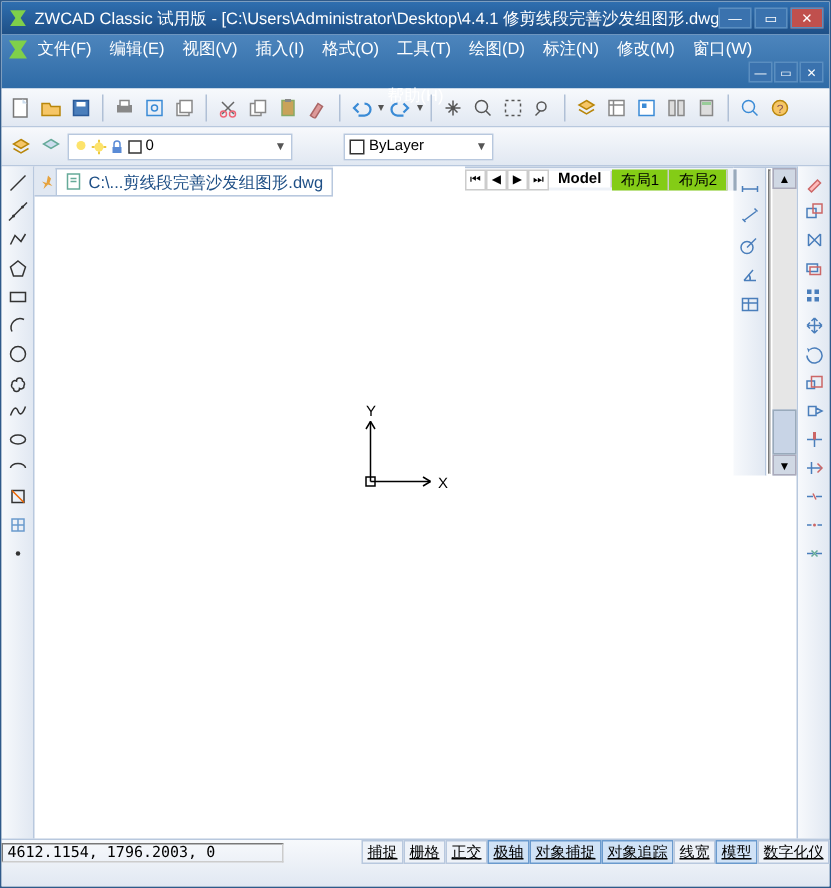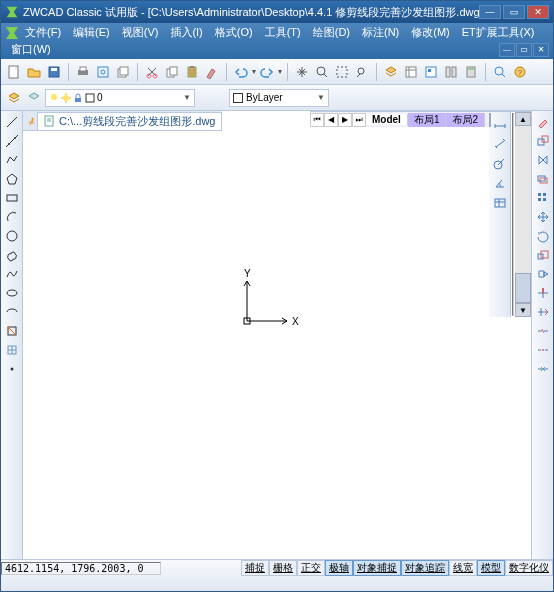--- a/index.html
+++ b/index.html
@@ -34,40 +34,40 @@
   .center { flex: 1; display: flex; flex-direction: row; position: relative; }
   .doc-tab-row { height: 20px; background: #e1e8f2; border-bottom: 1px solid #b8c8de; display: flex; align-items: center; padding-left: 4px; }
   .doc-tab { background: #fff; border: 1px solid #b8c8de; border-bottom: none; padding: 1px 6px; font-size: 11px; color: #1e4f86; display: flex; align-items: center; gap: 3px; }
   .doc-icon { width: 12px; height: 12px; }
   
   .canvas-area { flex: 1; background: #fff; position: relative; overflow: hidden; }
   .canvas-svg { position: absolute; top: 0; left: 0; }
   
   .model-tab-row { height: 16px; background: #eef2f8; border-top: 1px solid #b8c8de; display: flex; align-items: center; font-size: 10px; }
   .nav-btn { width: 14px; height: 14px; border: 1px solid #ccc; background: #fff; display: flex; align-items: center; justify-content: center; font-size: 8px; }
-  .ms-tab { padding: 0 6px; border-right: 1px solid #ccc; background: #c4b5fd; }
+  .ms-tab { padding: 0 6px; border-right: 1px solid #ccc; background: #84cc16; }
   .ms-tab.active { font-weight: bold; background: #fff; }
   .hscroll { flex: 1; background: #e6e6e6; height: 14px; margin-left: 4px; position: relative; }
   .hscroll .thumb { position: absolute; left: 0; width: 30%; height: 100%; background: #c8d4e6; border: 1px solid #9ab; }
   
   .cmd-area { height: 206px; border-top: 1px solid #b8c8de; display: flex; }
   .cmd-vbar { width: 22px; background: linear-gradient(90deg,#f7f9fc,#e1e8f2); border-right: 1px solid #b8c8de; display: flex; flex-direction: column; align-items: center; padding-top: 2px; gap: 2px; }
   .cmd-main { flex: 1; background: #fff; display: flex; flex-direction: column; }
   .cmd-history { flex: 1; background: #fff; border: 1px inset #ccc; margin: 1px; }
   .cmd-input-row { height: 18px; display: flex; align-items: center; border: 1px inset #ccc; margin: 0 1px 1px 1px; }
   .cmd-icon { width: 16px; height: 14px; display: flex; align-items: center; justify-content: center; }
   .cmd-input { flex: 1; border: none; outline: none; font-size: 11px; font-family: "SimSun", monospace; padding-left: 2px; }
   .cmd-vscroll { width: 16px; background: #e6e6e6; display: flex; flex-direction: column; }
   .cmd-vscroll .arrow { height: 14px; background: #d0d8e4; border: 1px solid #aab; display: flex; align-items: center; justify-content: center; font-size: 8px; }
   .cmd-vscroll .track { flex: 1; position: relative; }
   .cmd-vscroll .thumb { position: absolute; bottom: 0; left: 0; right: 0; height: 30px; background: #c8d4e6; border: 1px solid #9ab; }
   
   .statusbar { position: absolute; bottom: 0; left: 0; right: 0; height: 32px; background: linear-gradient(#f7f9fc,#e1e8f2); border-top: 1px solid #b8c8de; display: flex; flex-direction: column; }
   .status-row1 { height: 16px; display: flex; align-items: center; font-size: 10px; }
-  .coord { width: 160px; border: 1px inset #ccc; padding: 0 3px; font-family: monospace; }
+  .coord { width: 188px; border: 1px inset #ccc; padding: 0 3px; font-family: monospace; }
   .status-group { margin-left: auto; display: flex; text-decoration: underline; }
   .sbtn { padding: 0 3px; border: 1px solid #b8c8de; background: #eef2f8; font-size: 10px; }
   .sbtn.on { background: #d0e2f6; border-color: #6a9acd; }
 </style>
 </head>
 <body>
 
 <div class="titlebar">
   <svg class="icon" viewBox="0 0 16 16">
       <path fill="#7fd04a" d="M2 2h12l-4 6 4 6H2l4-6z"></path>
@@ -86,21 +86,20 @@
     </svg>
   <span class="menuitem">文件(F)</span>
   <span class="menuitem">编辑(E)</span>
   <span class="menuitem">视图(V)</span>
   <span class="menuitem">插入(I)</span>
   <span class="menuitem">格式(O)</span>
   <span class="menuitem">工具(T)</span>
   <span class="menuitem">绘图(D)</span>
   <span class="menuitem">标注(N)</span>
   <span class="menuitem">修改(M)</span>
-  <span class="menuitem">ET扩展工具(X)</span>
   <span class="menuitem">窗口(W)</span>
   <div class="mdi-btns">
     <div class="mdi-btn">—</div>
     <div class="mdi-btn">▭</div>
     <div class="mdi-btn">✕</div>
   </div>
   <span class="menuitem" style="width:100%">帮助(H)</span>
 </div>
 
 <div class="toolbar-row">

